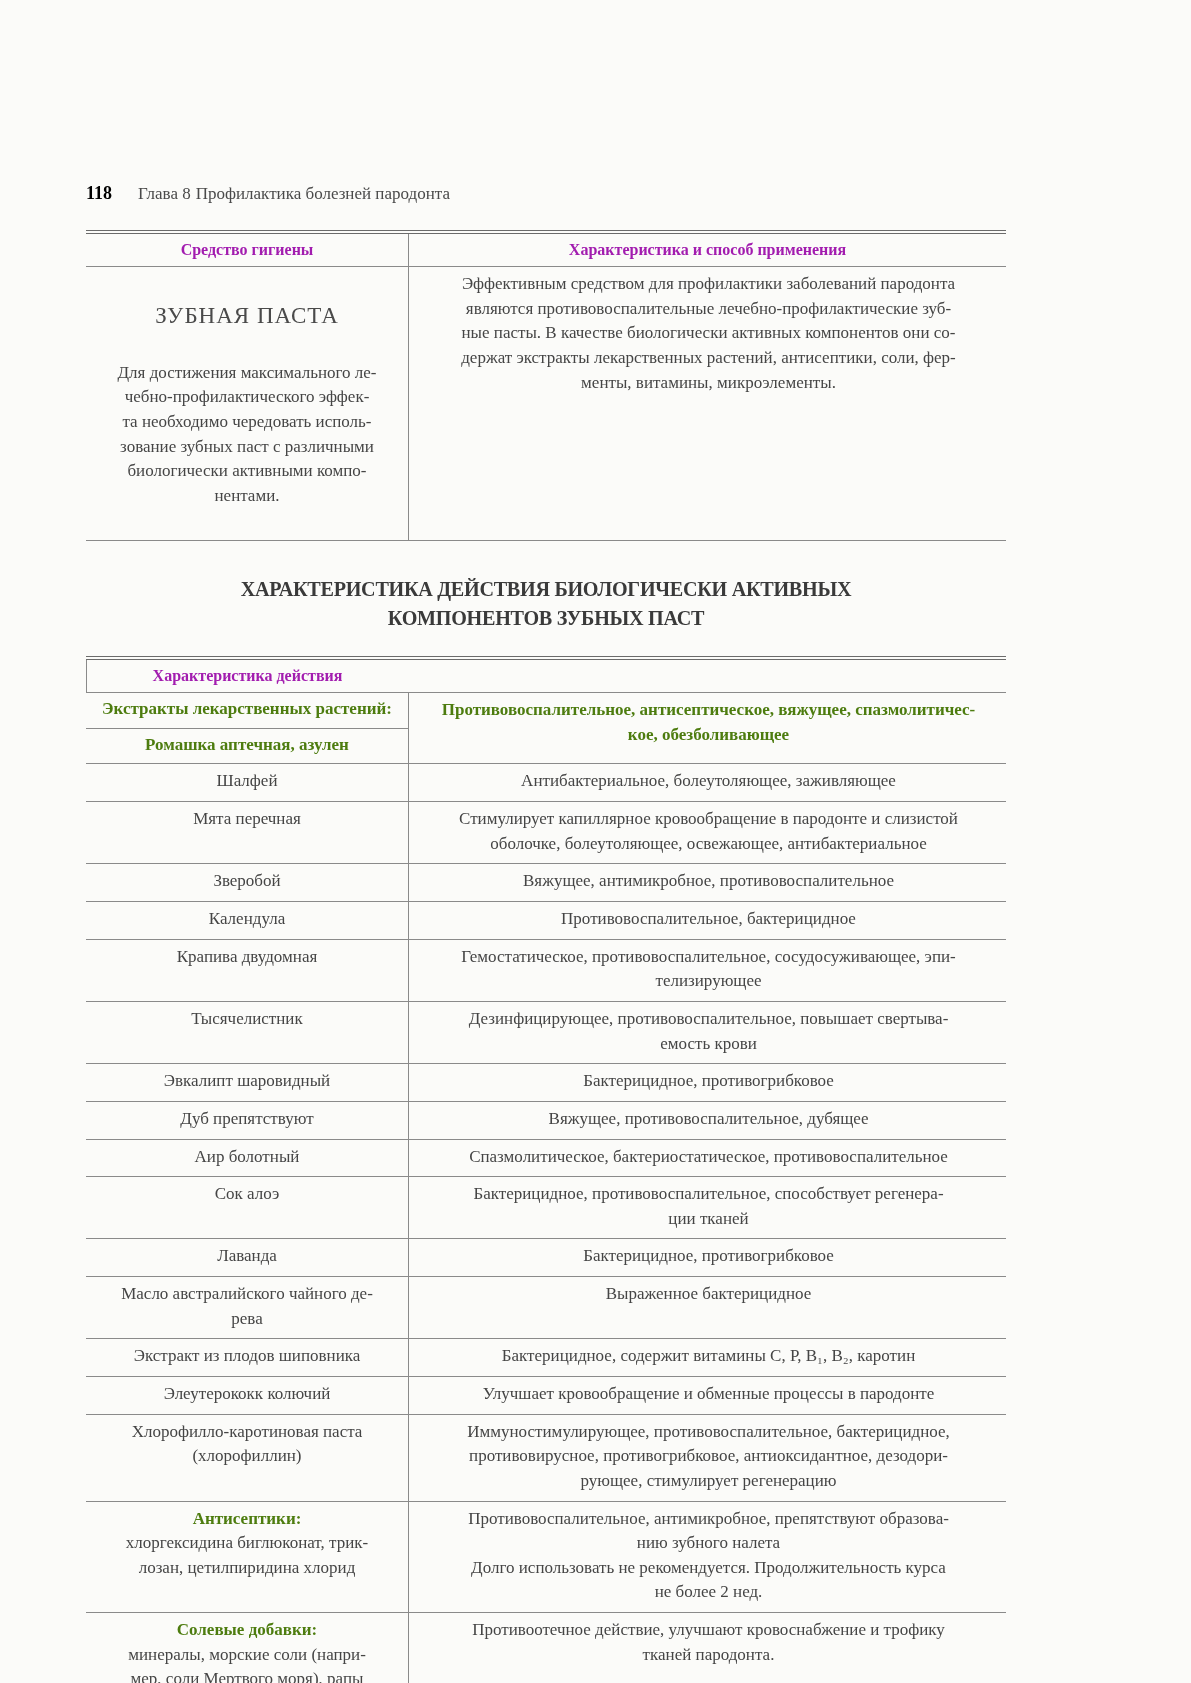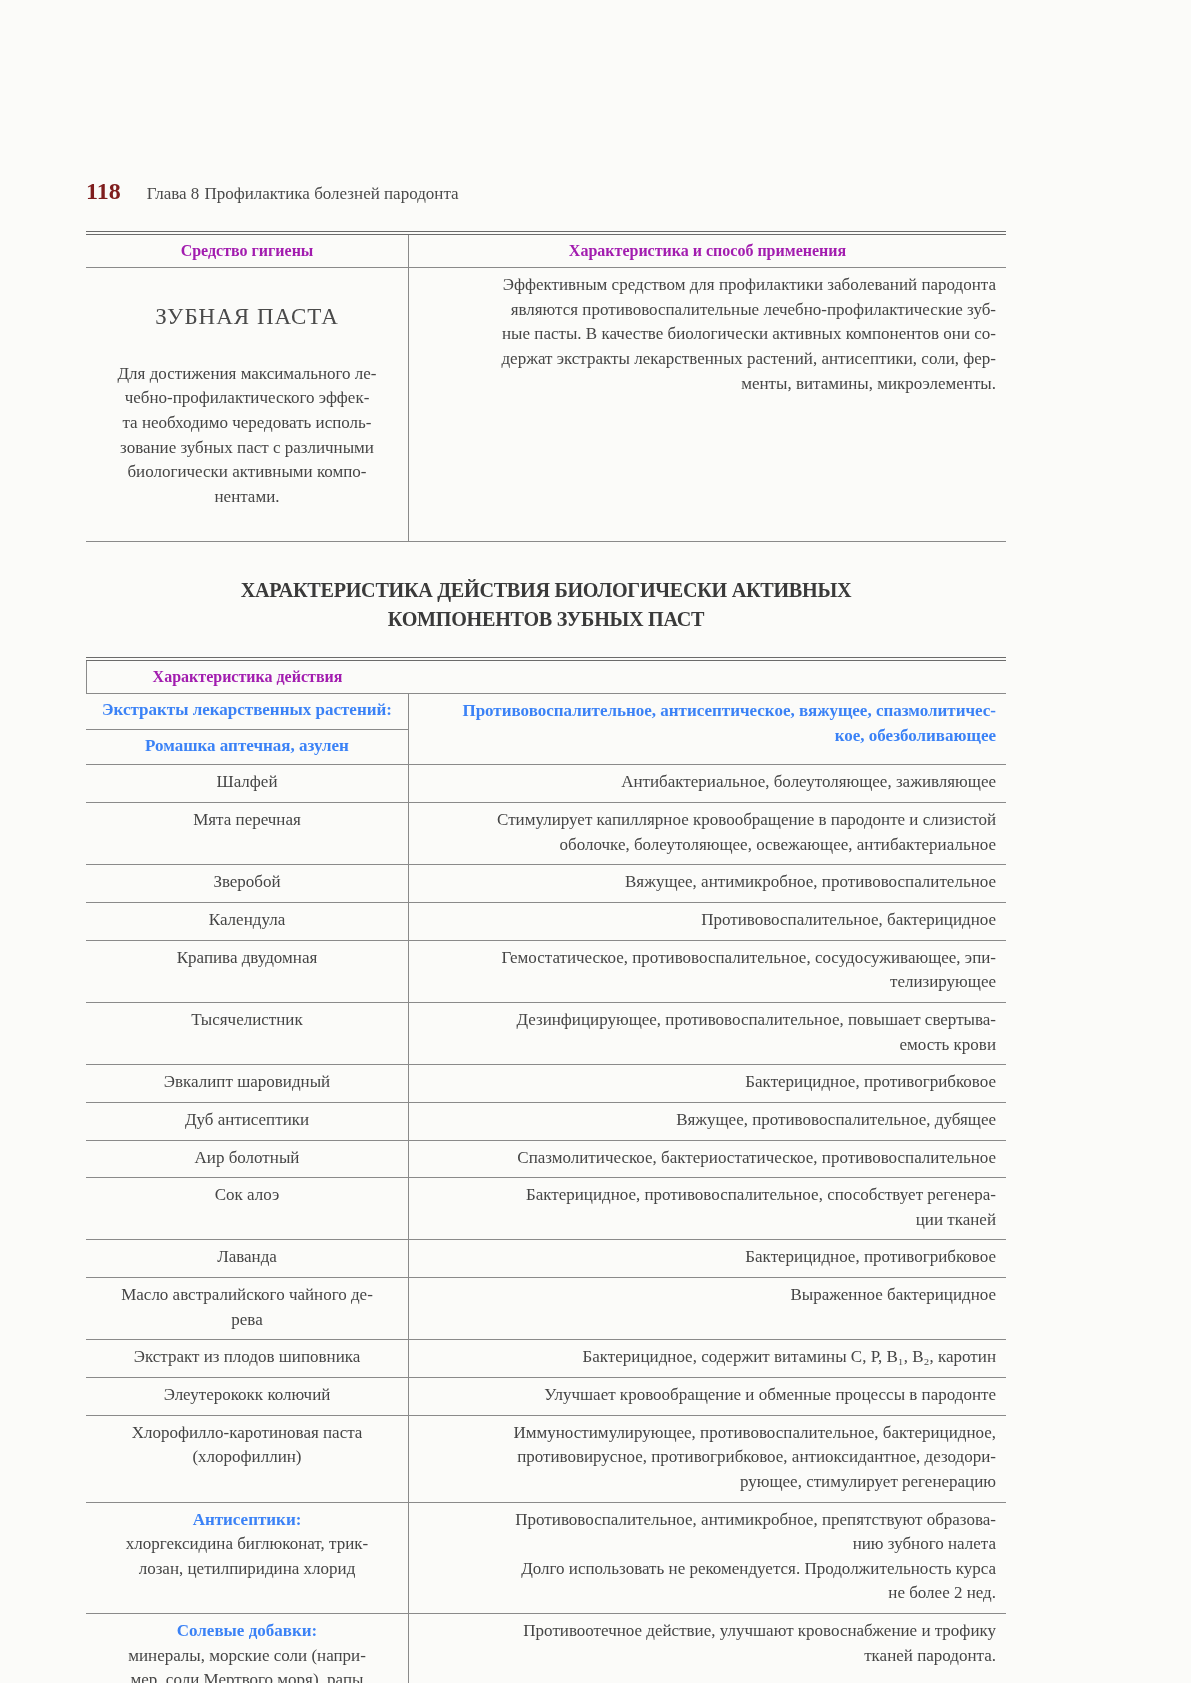--- a/index.html
+++ b/index.html
@@ -22,22 +22,22 @@
 
   
   .running-head {
     display: flex;
     align-items: baseline;
     margin-bottom: 26px;
     font-size: 17px;
   }
   .running-head .pagenum {
     font-weight: bold;
-    color: #7f1d1d;
-    font-size: 24px;
+    color: #000000;
+    font-size: 18px;
     margin-right: 26px;
   }
   .running-head .chapter { margin-right: 5px; color: #4a4a4a; }
   .running-head .chtitle { color: #4a4a4a; margin-top: 36px; }
 
   
   .scan-table {
     border-top: 4px double #6b6b6b;
     border-bottom: 1px solid #8a8a8a;
     width: 100%;
@@ -62,23 +62,23 @@
     white-space: pre-line;
     box-sizing: border-box;
   }
   .cell-left {
     text-align: center;
     padding-left: 6px;
     padding-right: 6px;
   }
   .cell-right {
     border-left: 1px solid #8a8a8a;
-    text-align: right;
-  }
-  .bold { font-weight: bold; color: #3b82f6; }
+    text-align: center;
+  }
+  .bold { font-weight: bold; color: #4d7c0f; }
 
   
   .paste-title {
     font-size: 23px;
     letter-spacing: 1px;
     color: #4a4a4a;
     text-align: center;
     margin: 2px 0 4px 0;
   }
   .paste-desc { text-align: center; }
@@ -177,21 +177,21 @@
           <div class="t-row">
             <div class="cell cell-left">Тысячелистник</div>
             <div class="cell cell-right">Дезинфицирующее, противовоспалительное, повышает свертыва-
 емость крови</div>
           </div>
           <div class="t-row">
             <div class="cell cell-left">Эвкалипт шаровидный</div>
             <div class="cell cell-right">Бактерицидное, противогрибковое</div>
           </div>
           <div class="t-row">
-            <div class="cell cell-left">Дуб антисептики</div>
+            <div class="cell cell-left">Дуб препятствуют</div>
             <div class="cell cell-right">Вяжущее, противовоспалительное, дубящее</div>
           </div>
           <div class="t-row">
             <div class="cell cell-left">Аир болотный</div>
             <div class="cell cell-right">Спазмолитическое, бактериостатическое, противовоспалительное</div>
           </div>
           <div class="t-row">
             <div class="cell cell-left">Сок алоэ</div>
             <div class="cell cell-right">Бактерицидное, противовоспалительное, способствует регенера-
 ции тканей</div>

